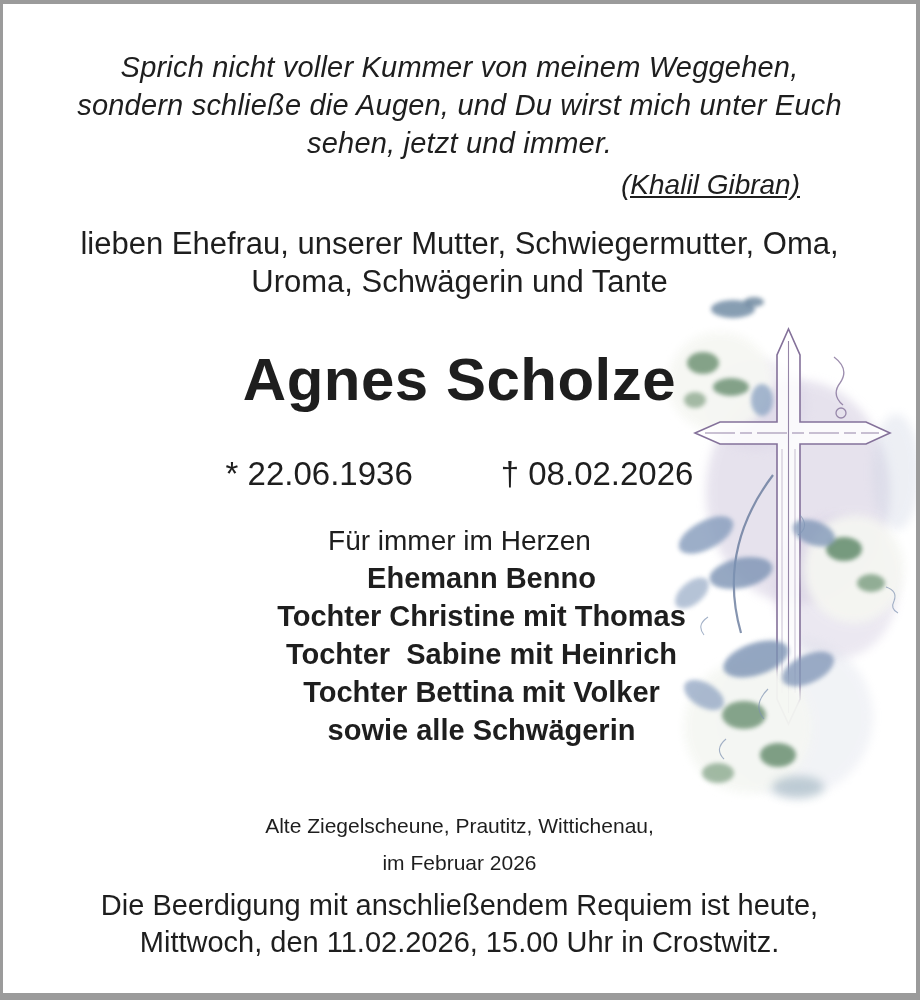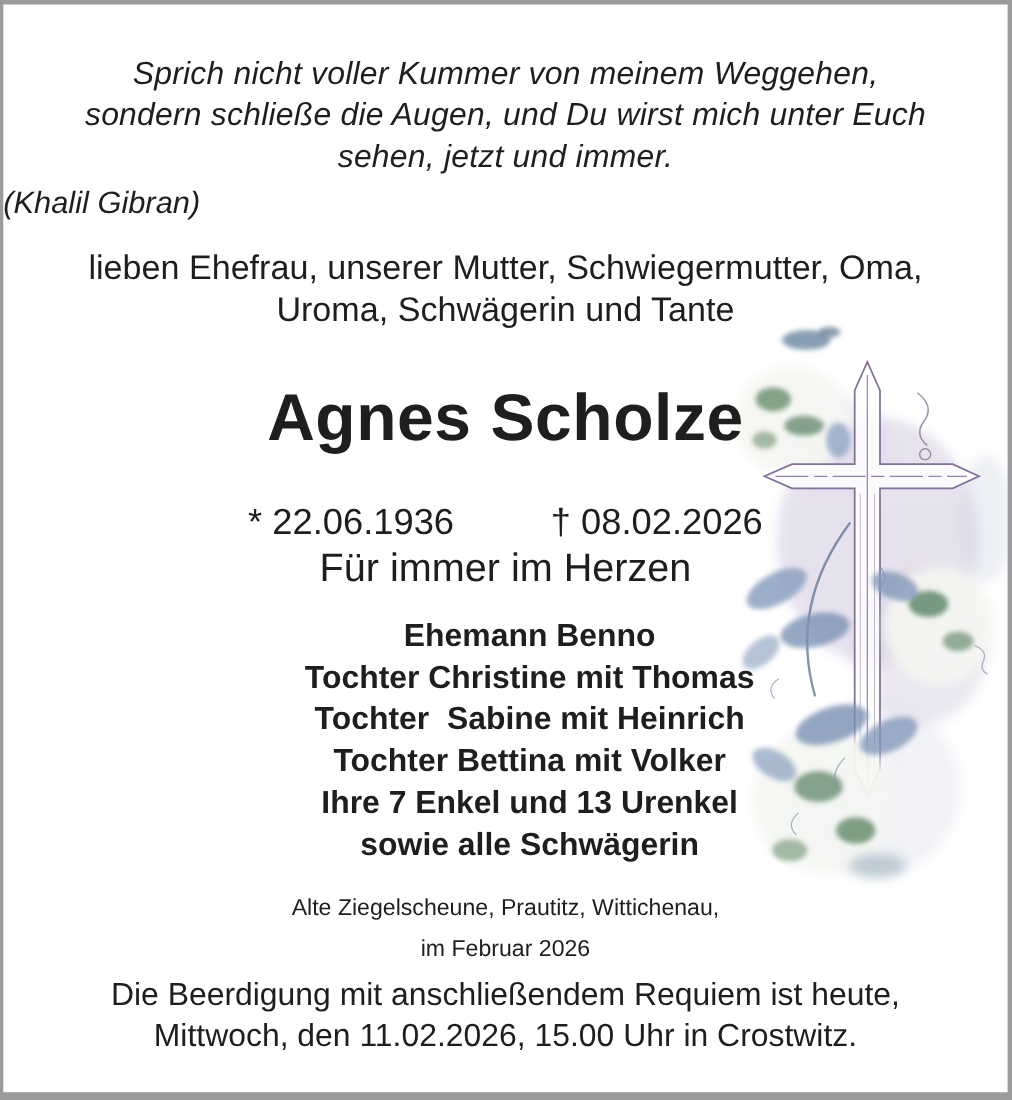--- a/index.html
+++ b/index.html
@@ -25,27 +25,27 @@
   }
   .decoration{
     position:absolute;
     left:645px;top:283px;
     width:270px;height:555px;
     z-index:0;
   }
   .content{position:absolute;inset:0;z-index:1;}
   .block{position:absolute;left:0;width:100%;text-align:center;}
   .quote{top:44px;font-size:29px;line-height:38px;font-style:italic;letter-spacing:.2px;}
-  .attribution{top:165px;text-align:left;padding-right:88px;font-size:28px;font-style:italic;}
+  .attribution{top:165px;text-align:right;padding-right:116px;font-size:28px;font-style:italic;text-decoration:underline;}
   .intro{top:221px;font-size:31px;line-height:38px;}
   .name{top:344px;font-size:60px;line-height:64px;font-weight:bold;letter-spacing:.5px;}
   .maiden{top:413px;font-size:30px;line-height:34px;}
   .dates{top:452px;font-size:33px;line-height:36px;}
   .dates .gap{display:inline-block;width:88px;}
-  .remembrance{top:495px;font-size:36px;line-height:34px;}
+  .remembrance{top:520px;font-size:28px;line-height:34px;}
   .mourners{top:555px;font-size:29px;line-height:38px;font-weight:bold;}
   .mourners div{white-space:pre-wrap;padding-left:44px;}
   .location{top:803px;font-size:21px;line-height:37px;}
   .funeral{top:883px;font-size:29px;line-height:37px;}
 </style>
 </head>
 <body>
 
 <div class="page">
 
@@ -143,21 +143,20 @@
       <span>* 22.06.1936</span><span class="gap"></span><span>† 08.02.2026</span>
     </div>
 
     <div class="block remembrance">Für immer im Herzen</div>
 
     <div class="block mourners">
       <div>Ehemann Benno</div>
       <div>Tochter Christine mit Thomas</div>
       <div>Tochter  Sabine mit Heinrich</div>
       <div>Tochter Bettina mit Volker</div>
-      <div>Ihre 7 Enkel und 13 Urenkel</div>
       <div>sowie alle Schwägerin</div>
     </div>
 
     <div class="block location">
       <div>Alte Ziegelscheune, Prautitz, Wittichenau,</div>
       <div>im Februar 2026</div>
     </div>
 
     <div class="block funeral">
       <div>Die Beerdigung mit anschließendem Requiem ist heute,</div>

